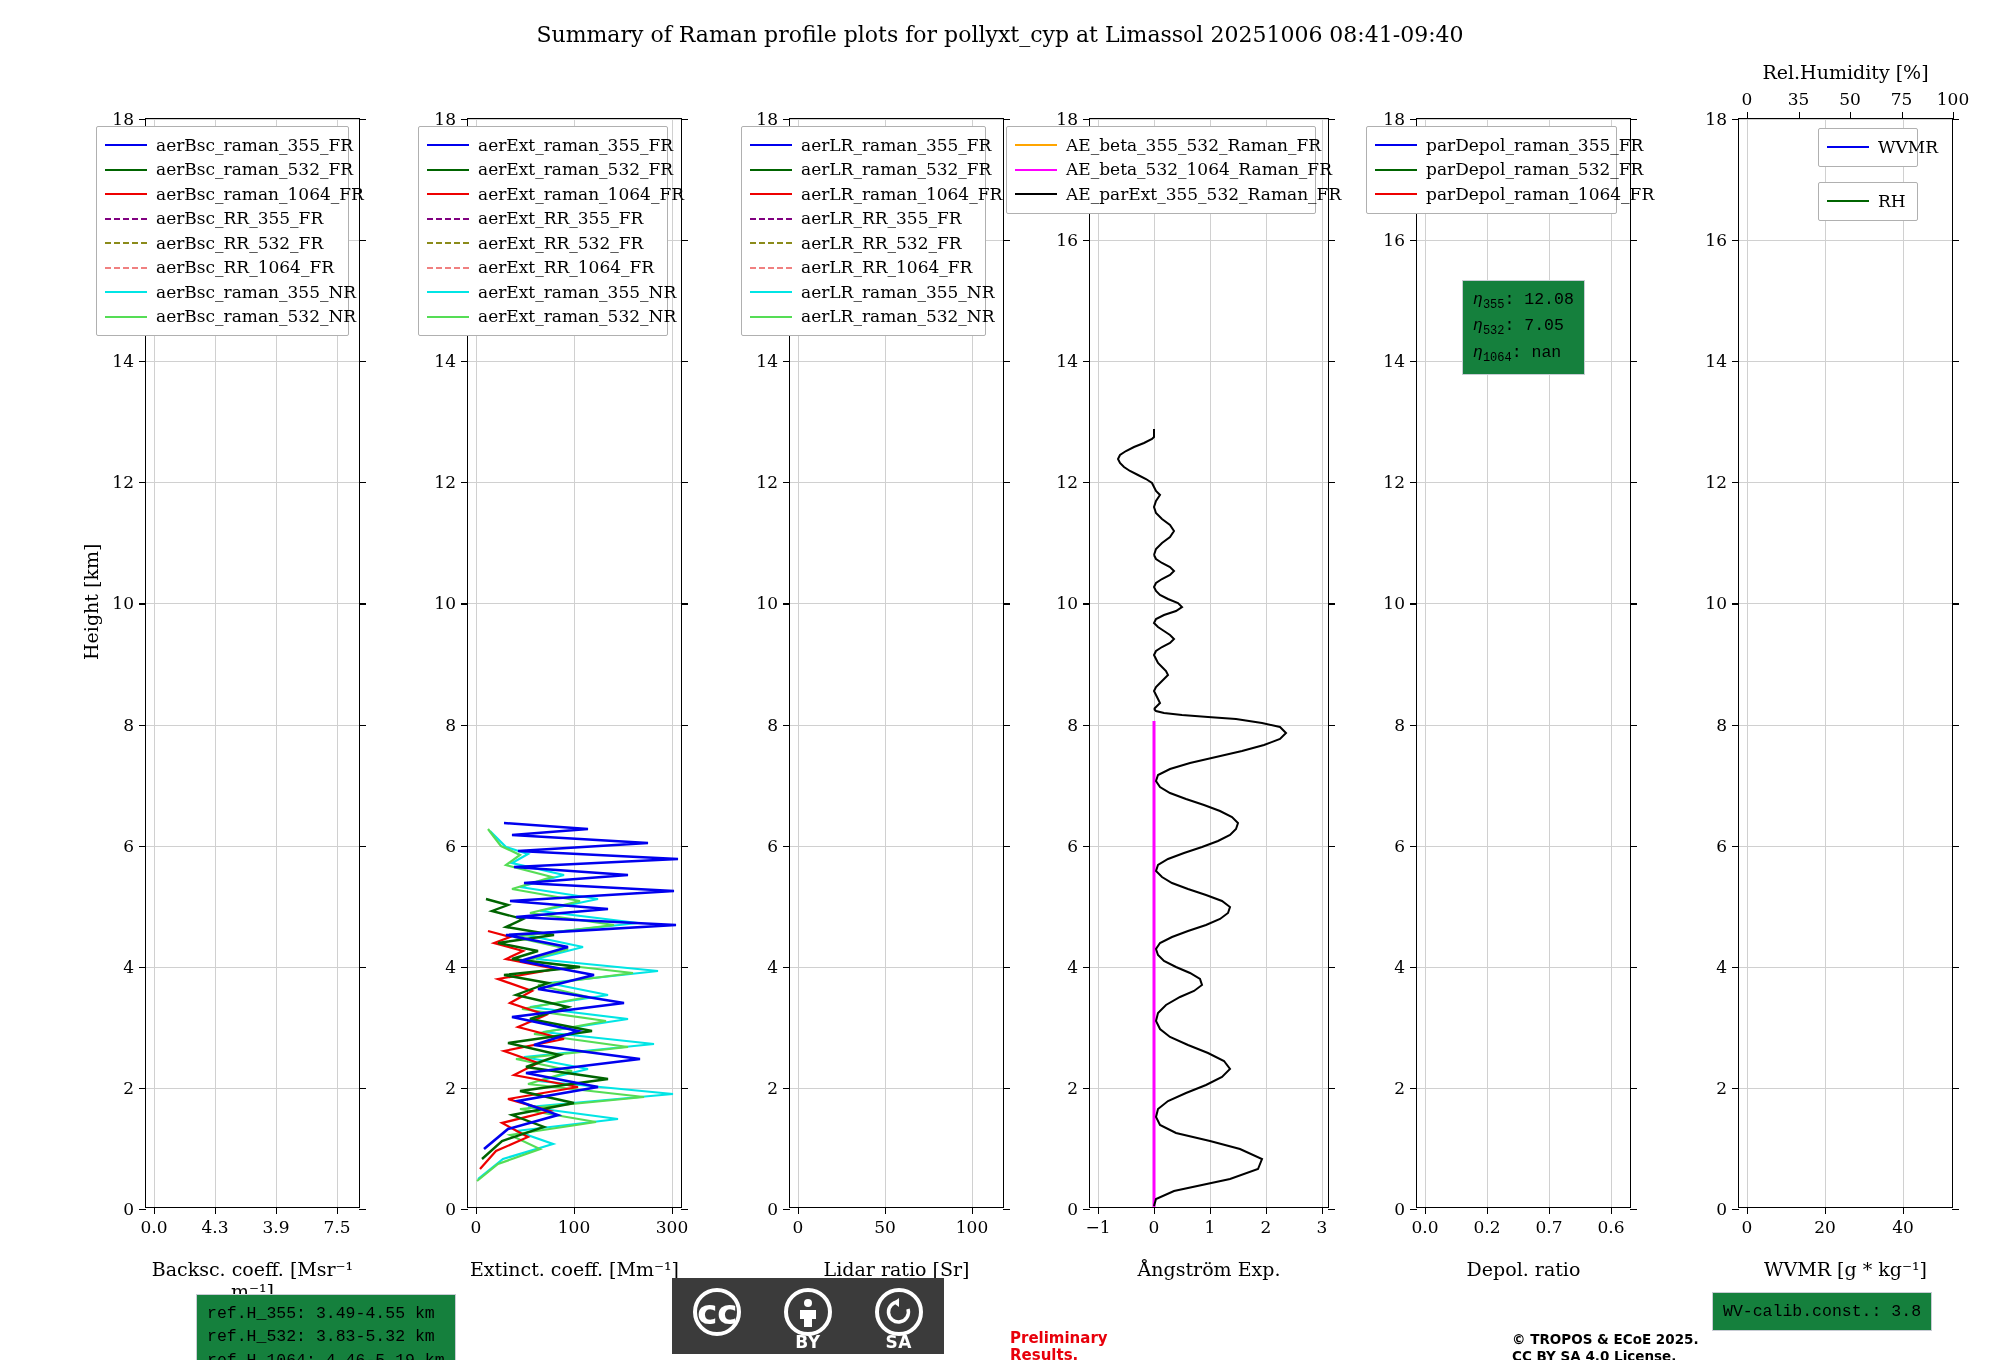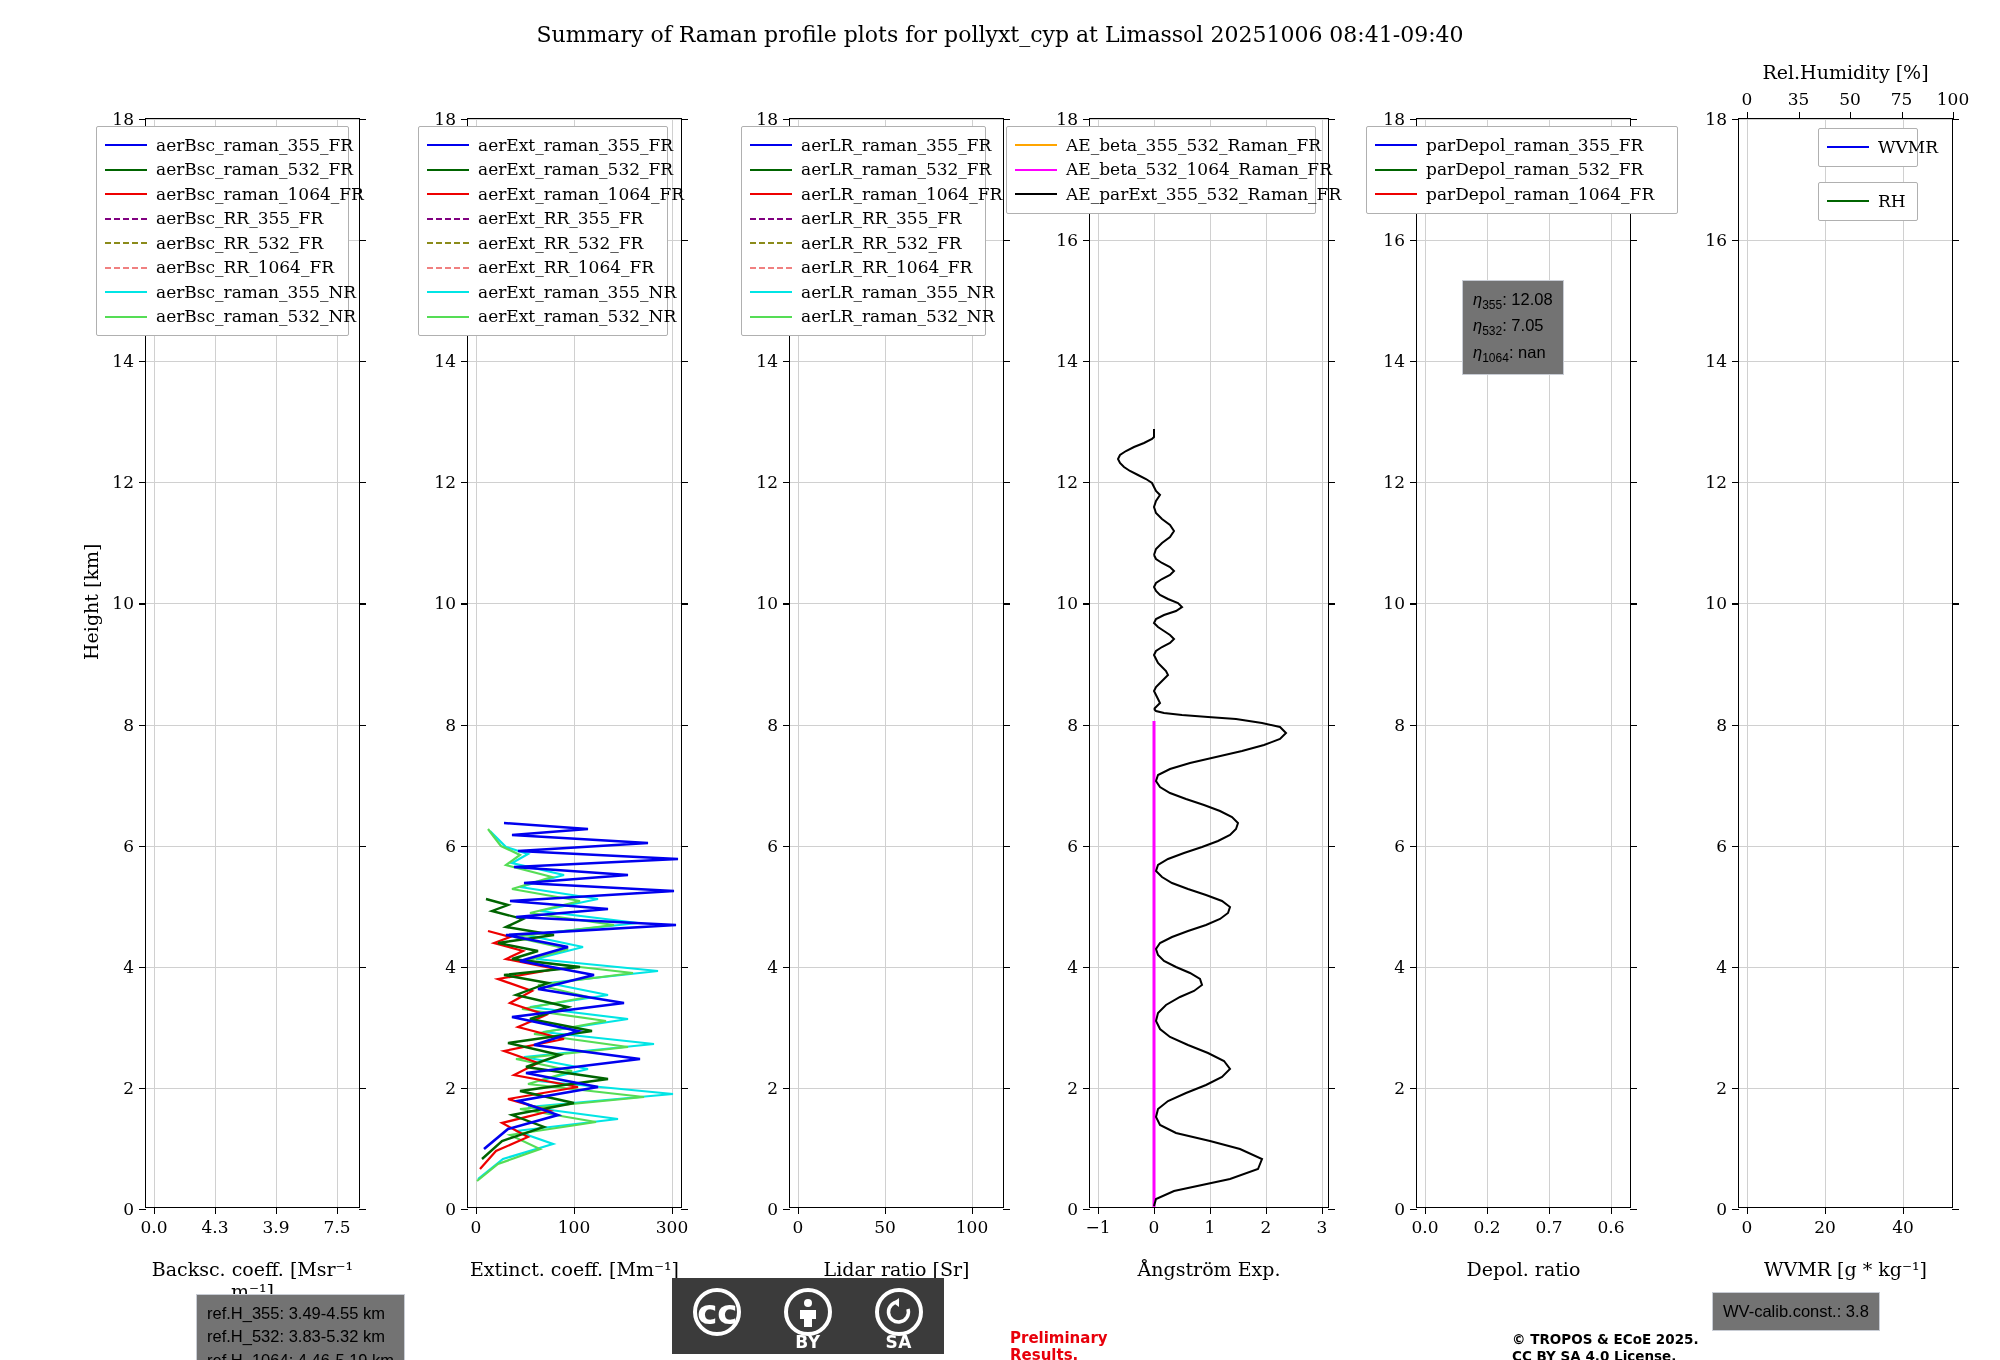--- a/index.html
+++ b/index.html
@@ -168,26 +168,26 @@
   }
   .legend-text {
     font-size: 17px;
     font-family: "DejaVu Serif", serif;
     line-height: 1;
   }
 
   
   .anno-box {
     position: absolute;
-    background: #737373;
+    background: #15803d;
     border: 1px solid #c8ccd4;
     padding: 7px 10px;
     font-size: 16.5px;
     line-height: 1.42;
-    font-family: Liberation Sans, sans-serif;
+    font-family: Liberation Mono, monospace;
     z-index: 15;
   }
   .sub {
     font-size: 12px;
     vertical-align: sub;
   }
   .ital { font-style: italic; }
 
   
   .cc-badge {
@@ -689,21 +689,21 @@
     <div class="tick-x" style="left:132px"></div>
     <div class="tick-x" style="left:194px"></div>
     <div class="tick-label-x" style="left:8px">0.0</div>
     <div class="tick-label-x" style="left:70px">0.2</div>
     <div class="tick-label-x" style="left:132px">0.7</div>
     <div class="tick-label-x" style="left:194px">0.6</div>
   </div>
   <div class="axis-xlabel">Depol. ratio</div>
 </div>
 
-<div class="legend" style="left:1366px; top:126px; width:312px;">
+<div class="legend" style="left:1366px; top:126px; width:251px;">
   <div class="legend-row">
       <span class="legend-swatch" style="border-top-color:#0000ee;"></span>
       <span class="legend-text">parDepol_raman_355_FR</span>
     </div>
   <div class="legend-row">
       <span class="legend-swatch" style="border-top-color:#006400;"></span>
       <span class="legend-text">parDepol_raman_532_FR</span>
     </div>
   <div class="legend-row">
       <span class="legend-swatch" style="border-top-color:#ee0000;"></span>

